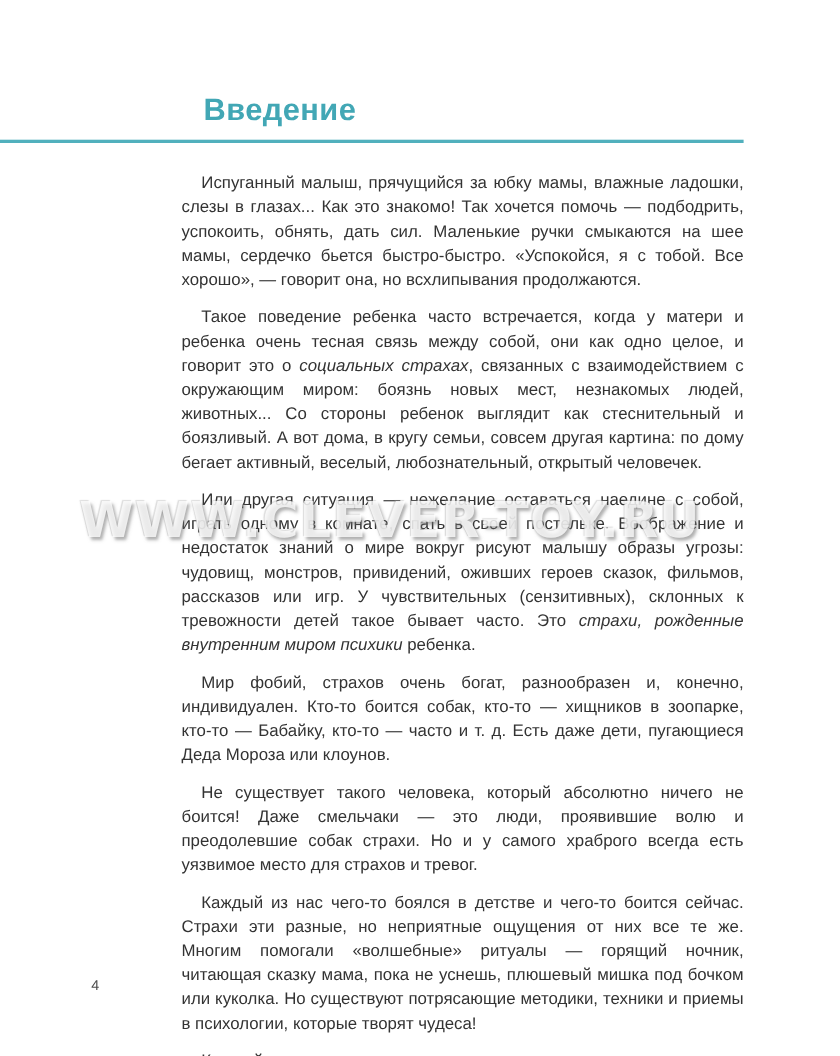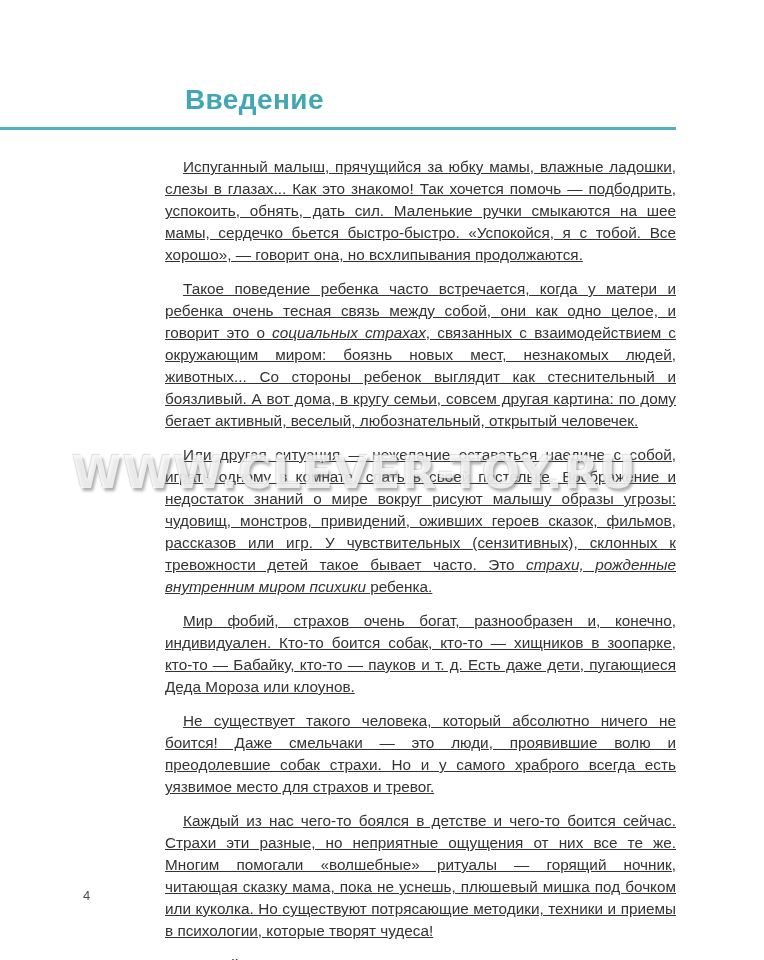--- a/index.html
+++ b/index.html
@@ -39,21 +39,20 @@
     top: 156px;
     width: 511px;
     color: #333333;
     font-size: 15.3px;
     line-height: 22px;
     text-align: justify;
   }
   .content p {
     margin: 0 0 12px 0;
     text-indent: 18px;
-    text-decoration: underline;
   }
   .content em {
     font-style: italic;
   }
   .watermark {
     position: absolute;
     left: 72px;
     top: 446px;
     width: 622px;
     text-align: left;
@@ -78,20 +77,20 @@
 </head>
 <body>
 
 <div class="page">
   <h1 class="title">Введение</h1>
   <div class="rule"></div>
   <div class="content" id="paragraphs">
       <p><span>Испуганный малыш, прячущийся за юбку мамы, влажные ладошки, слезы в глазах... Как это знакомо! Так хочется помочь — подбодрить, успокоить, обнять, дать сил. Маленькие ручки смыкаются на шее мамы, сердечко бьется быстро-быстро. «Успокойся, я с тобой. Все хорошо», — говорит она, но всхлипывания продолжаются.</span></p>
       <p><span>Такое поведение ребенка часто встречается, когда у матери и ребенка очень тесная связь между собой, они как одно целое, и говорит это о </span><em>социальных страхах</em><span>, связанных с взаимодействием с окружающим миром: боязнь новых мест, незнакомых людей, животных... Со стороны ребенок выглядит как стеснительный и боязливый. А вот дома, в кругу семьи, совсем другая картина: по дому бегает активный, веселый, любознательный, открытый человечек.</span></p>
       <p><span>Или другая ситуация — нежелание оставаться наедине с собой, играть одному в комнате, спать в своей постельке. Воображение и недостаток знаний о мире вокруг рисуют малышу образы угрозы: чудовищ, монстров, привидений, оживших героев сказок, фильмов, рассказов или игр. У чувствительных (сензитивных), склонных к тревожности детей такое бывает часто. Это </span><em>страхи, рожденные внутренним миром психики</em><span> ребенка.</span></p>
-      <p><span>Мир фобий, страхов очень богат, разнообразен и, конечно, индивидуален. Кто-то боится собак, кто-то — хищников в зоопарке, кто-то — Бабайку, кто-то — пауков и т. д. Есть даже дети, пугающиеся Деда Мороза или клоунов.</span></p>
+      <p><span>Мир фобий, страхов очень богат, разнообразен и, конечно, индивидуален. Кто-то боится собак, кто-то — хищников в зоопарке, кто-то — Бабайку, кто-то — часто и т. д. Есть даже дети, пугающиеся Деда Мороза или клоунов.</span></p>
       <p><span>Не существует такого человека, который абсолютно ничего не боится! Даже смельчаки — это люди, проявившие волю и преодолевшие собак страхи. Но и у самого храброго всегда есть уязвимое место для страхов и тревог.</span></p>
       <p><span>Каждый из нас чего-то боялся в детстве и чего-то боится сейчас. Страхи эти разные, но неприятные ощущения от них все те же. Многим помогали «волшебные» ритуалы — горящий ночник, читающая сказку мама, пока не уснешь, плюшевый мишка под бочком или куколка. Но существуют потрясающие методики, техники и приемы в психологии, которые творят чудеса!</span></p>
       <p><span>Каждый страх уникален, потому что каждая личность — это целая неповторимая вселенная, но при этом у страхов есть общие и закономерные черты. Поэтому при мудром, правильном взаимодействии с ребенком достаточно легко страхи можно трансформировать и даже подружиться с ними!</span></p>
     </div>
   <div class="watermark">WWW.CLEVER-TOY.RU</div>
   <div class="page-number">4</div>
 </div>
 
 </body></html>

